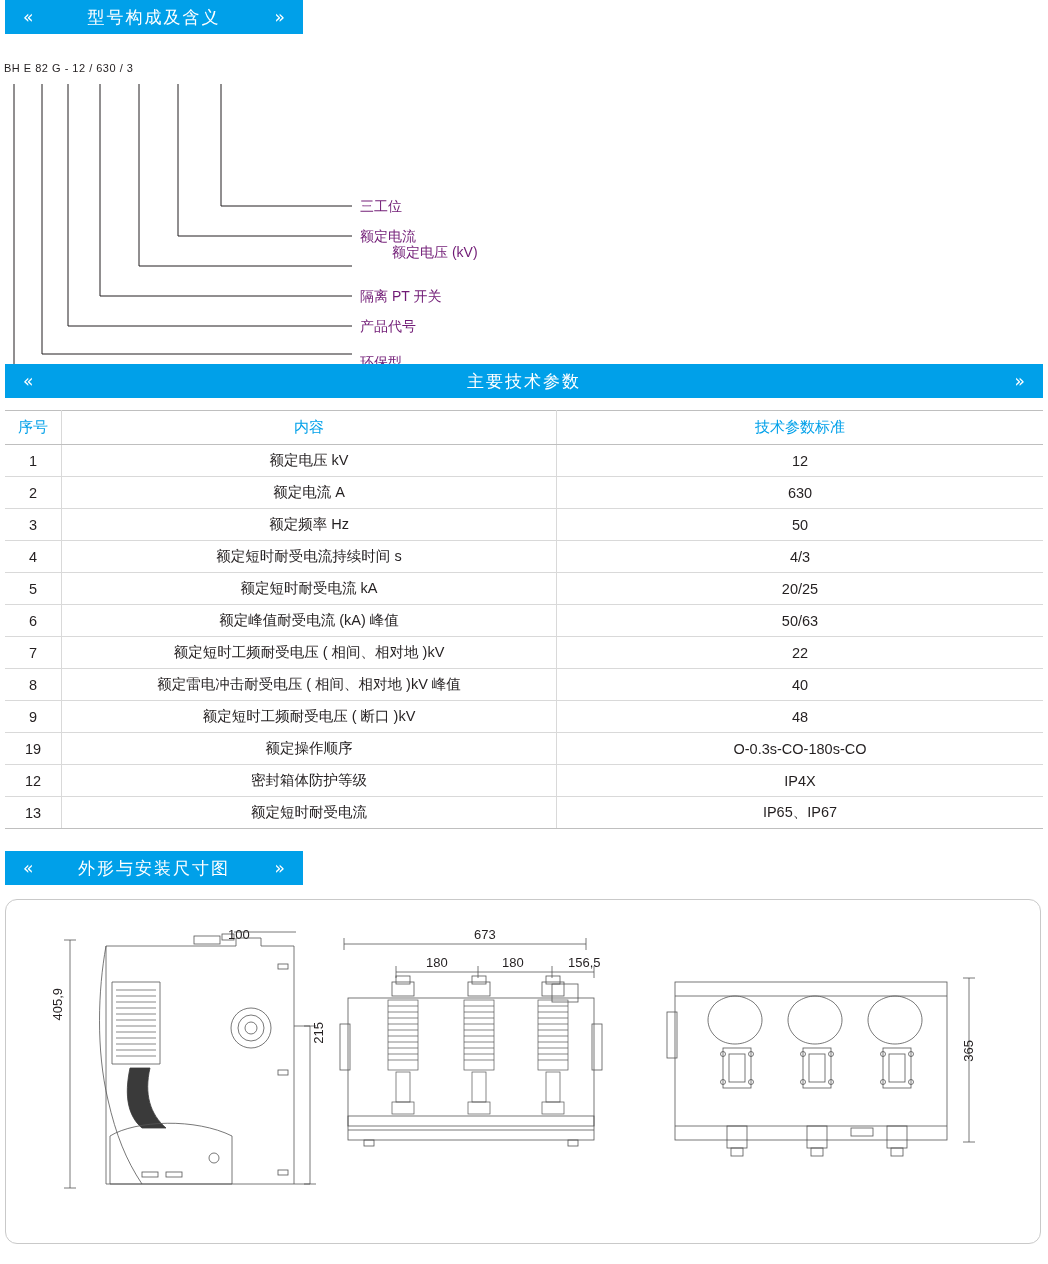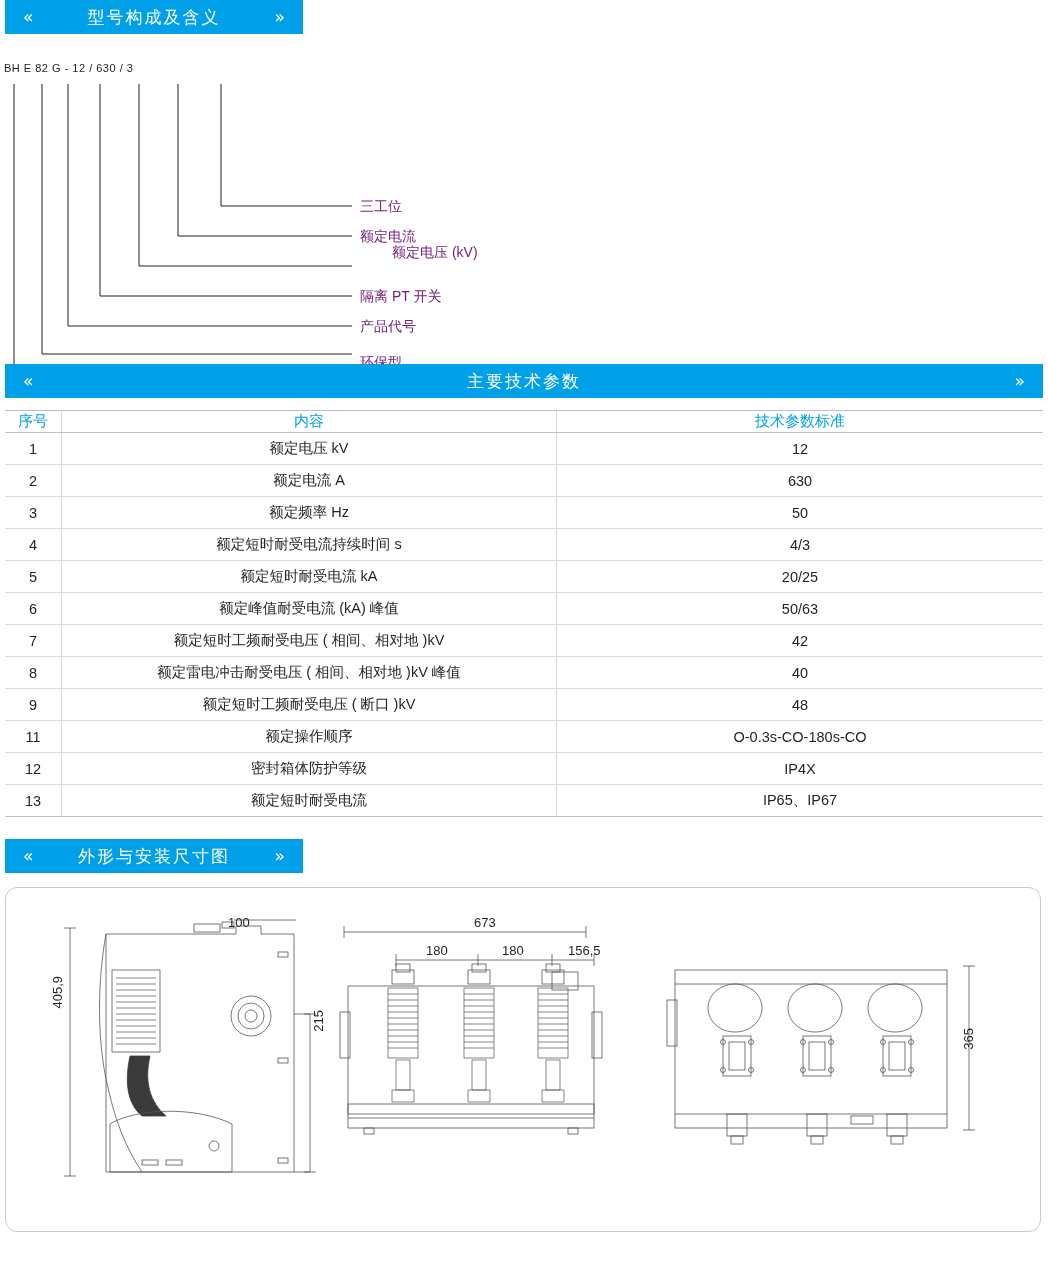--- a/index.html
+++ b/index.html
@@ -82,21 +82,21 @@
   }
   table.params {
     border-collapse: collapse;
     width: 100%;
     font-size: 14.5px;
   }
   table.params th {
     color: #00a0e9;
     font-weight: normal;
     font-size: 15px;
-    padding: 1px 0;
+    padding: 7px 0;
     border-bottom: 1px solid #bfbfbf;
   }
   table.params td {
     padding: 6px 0;
     text-align: center;
     border-bottom: 1px solid #d9d9d9;
   }
   table.params tr.last td { border-bottom: 1px solid #bfbfbf; }
   table.params th.c1, table.params td.c1 { width: 56px; border-right: 1px solid #d9d9d9; }
   table.params th.c2, table.params td.c2 { width: 494px; border-right: 1px solid #d9d9d9; }
@@ -203,34 +203,34 @@
           <td class="c3">20/25</td>
         </tr>
         <tr>
           <td class="c1">6</td>
           <td class="c2">额定峰值耐受电流 (kA) 峰值</td>
           <td class="c3">50/63</td>
         </tr>
         <tr>
           <td class="c1">7</td>
           <td class="c2">额定短时工频耐受电压 ( 相间、相对地 )kV</td>
-          <td class="c3">42</td>
+          <td class="c3">22</td>
         </tr>
         <tr>
           <td class="c1">8</td>
           <td class="c2">额定雷电冲击耐受电压 ( 相间、相对地 )kV 峰值</td>
           <td class="c3">40</td>
         </tr>
         <tr>
           <td class="c1">9</td>
           <td class="c2">额定短时工频耐受电压 ( 断口 )kV</td>
           <td class="c3">48</td>
         </tr>
         <tr>
-          <td class="c1">11</td>
+          <td class="c1">19</td>
           <td class="c2">额定操作顺序</td>
           <td class="c3">O-0.3s-CO-180s-CO</td>
         </tr>
         <tr>
           <td class="c1">12</td>
           <td class="c2">密封箱体防护等级</td>
           <td class="c3">IP4X</td>
         </tr>
         <tr class="last">
           <td class="c1">13</td>

